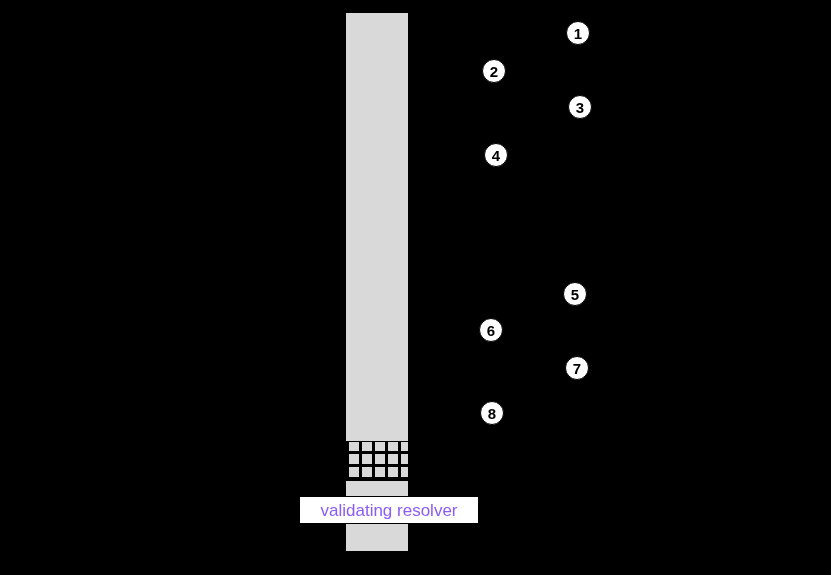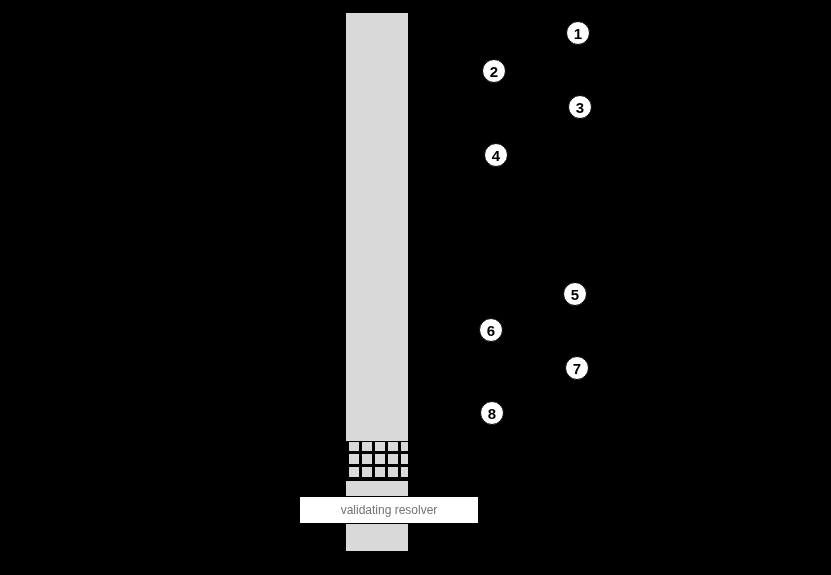--- a/index.html
+++ b/index.html
@@ -38,27 +38,27 @@
       repeating-linear-gradient(0deg, #000 0 3px, transparent 3px 13px),
       repeating-linear-gradient(90deg, #000 0 3px, transparent 3px 13px);
   }
   .lifeline-label {
     position: absolute;
     left: 299px;
     top: 496px;
     width: 180px;
     height: 28px;
     background: #fff;
-    color: #737373;
+    color: #8b5cf6;
     border: 1px solid #000;
     box-sizing: border-box;
     display: flex;
     align-items: center;
     justify-content: center;
-    font-size: 12px;
+    font-size: 17px;
     line-height: 1;
     white-space: nowrap;
   }
   .step-markers {
     position: absolute;
     left: 0;
     top: 0;
     width: 100%;
     height: 100%;
   }

